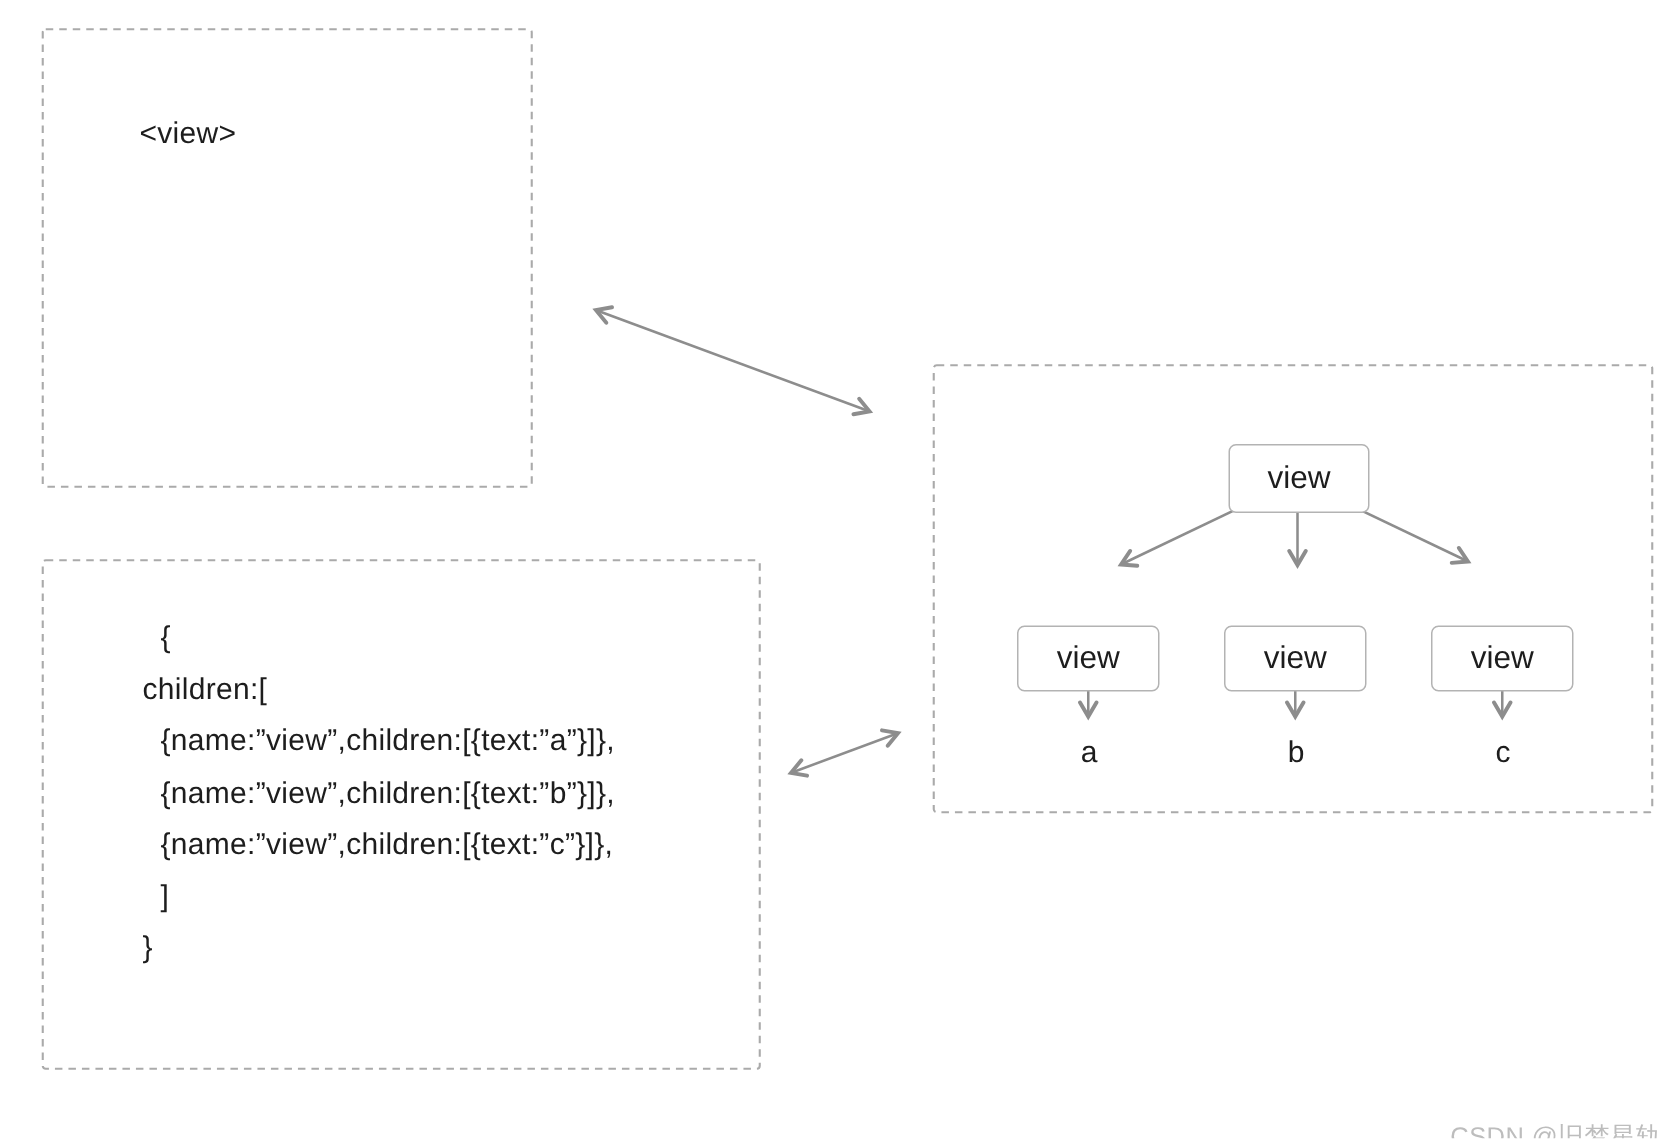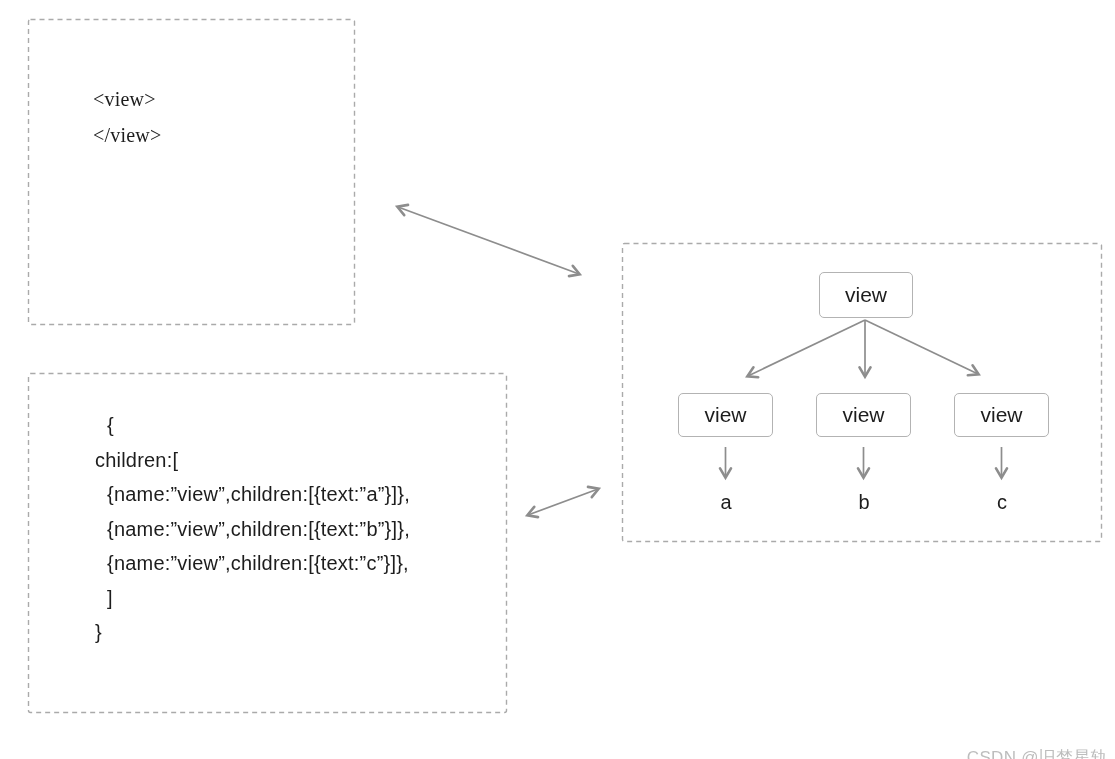--- a/index.html
+++ b/index.html
@@ -26,24 +26,23 @@
     box-sizing: border-box;
   }
   .code-line {
     font-size: 20px;
     line-height: 35.5px;
     color: #1d1d1d;
     white-space: pre;
     letter-spacing: 0.2px;
   }
   .xml-panel {
-    left: 28px; top: 17px;
+    left: 28px; top: 7px;
     width: 327px; height: 306px;
     padding: 65px 0 0 65px;
-    font-family: Liberation Serif, serif;
   }
   .xml-panel .ind1 { padding-left: 24px; }
   .json-panel {
     left: 28px; top: 373px;
     width: 479px; height: 340px;
     padding: 35px 0 0 67px;
   }
   .json-panel .code-line { line-height: 34.5px; }
   .json-panel .ind { padding-left: 12px; }
   .tree-panel {
@@ -60,20 +59,21 @@
     position: absolute;
     box-sizing: border-box;
     background: #ffffff;
     border: 1px solid #b3b3b3;
     border-radius: 5px;
     display: flex;
     align-items: center;
     justify-content: center;
     font-size: 21px;
     color: #1d1d1d;
+    margin-top: 24px;
   }
   .root-node { left: 197px; top: 29px; width: 94px; height: 46px; }
   .child-node { top: 150px; width: 95px; height: 44px; }
   .c1 { left: 56px; }
   .c2 { left: 194px; }
   .c3 { left: 332px; }
   .leaf {
     position: absolute;
     top: 248px;
     width: 40px;
@@ -108,21 +108,20 @@
     </defs>
     <rect x="28.5" y="19.5" width="326" height="305" rx="2" fill="none" stroke="#aaaaaa" stroke-width="1.4" stroke-dasharray="5 4"></rect>
     <rect x="28.5" y="373.5" width="478" height="339" rx="2" fill="none" stroke="#aaaaaa" stroke-width="1.4" stroke-dasharray="5 4"></rect>
     <rect x="622.5" y="243.5" width="479" height="298" rx="2" fill="none" stroke="#aaaaaa" stroke-width="1.4" stroke-dasharray="5 4"></rect>
     <line x1="398" y1="207" x2="579" y2="274" stroke="#8d8d8d" stroke-width="1.7" marker-start="url(#ah)" marker-end="url(#ah)"></line>
     <line x1="528" y1="515" x2="598" y2="489" stroke="#8d8d8d" stroke-width="1.7" marker-start="url(#ah)" marker-end="url(#ah)"></line>
   </svg>
 
   <div class="panel xml-panel">
     <div class="code-line">&lt;view&gt;</div>
-    <div class="code-line">&lt;/view&gt;</div>
   </div>
 
   <div class="panel json-panel">
     <div class="code-line ind">{</div>
     <div class="code-line">children:[</div>
     <div class="code-line ind">{name:”view”,children:[{text:”a”}]},</div>
     <div class="code-line ind">{name:”view”,children:[{text:”b”}]},</div>
     <div class="code-line ind">{name:”view”,children:[{text:”c”}]},</div>
     <div class="code-line ind">]</div>
     <div class="code-line">}</div>

